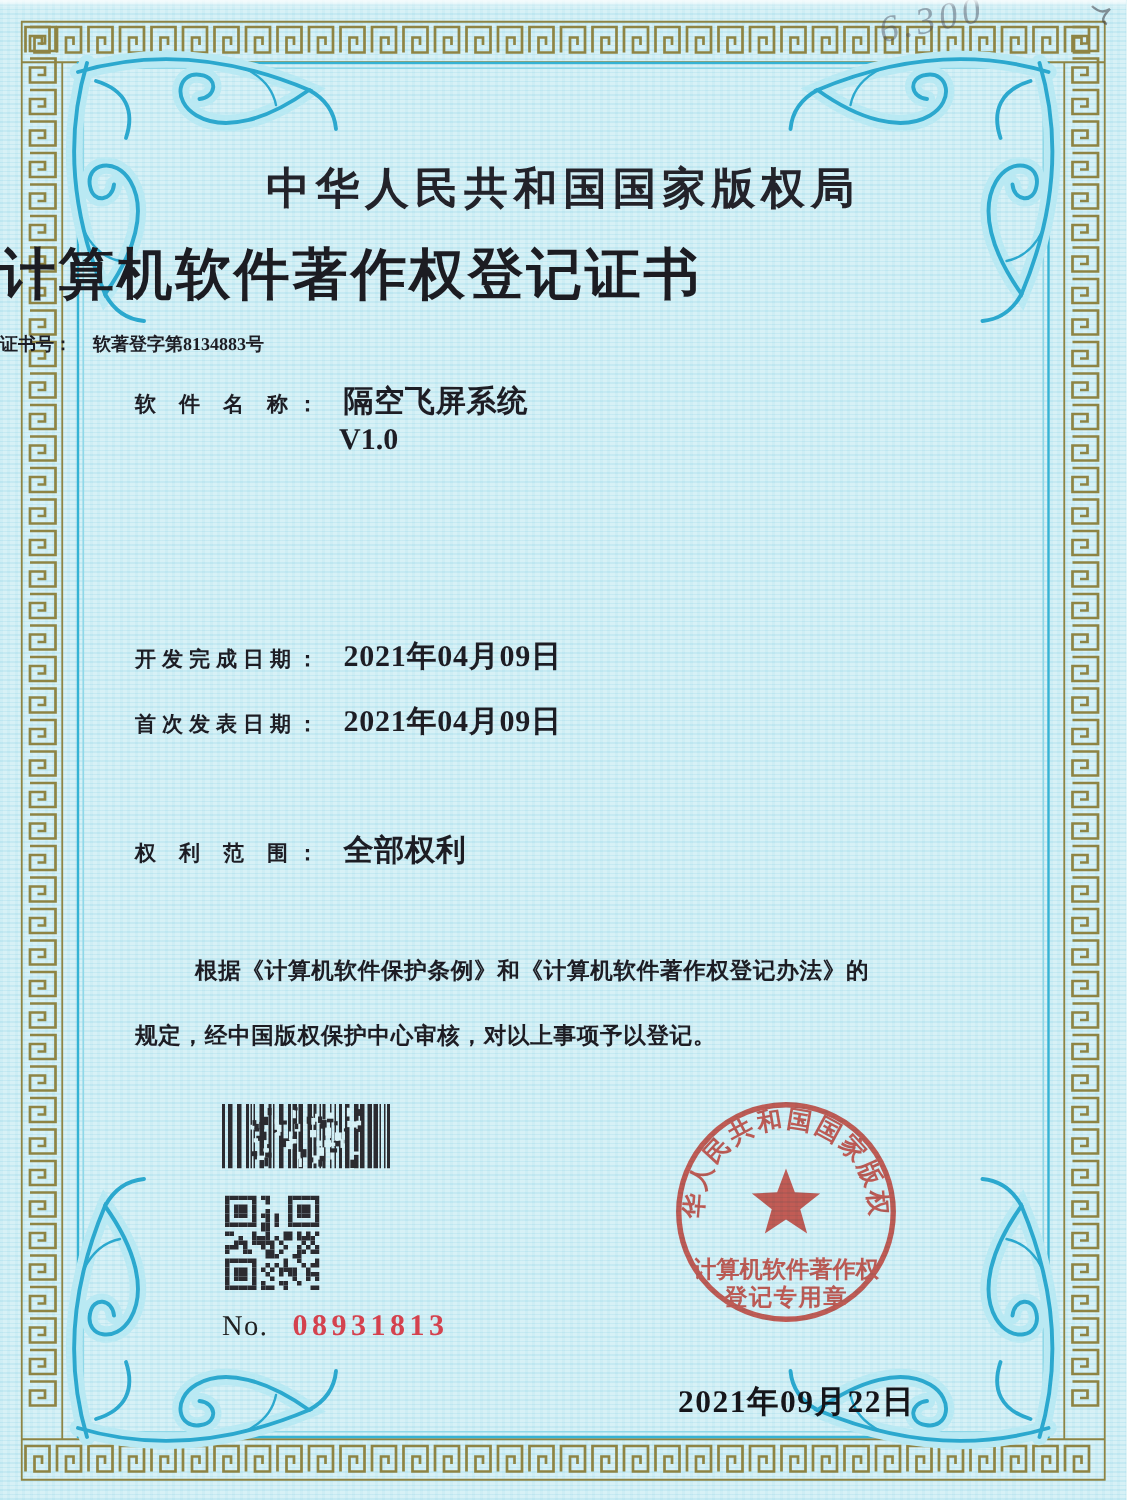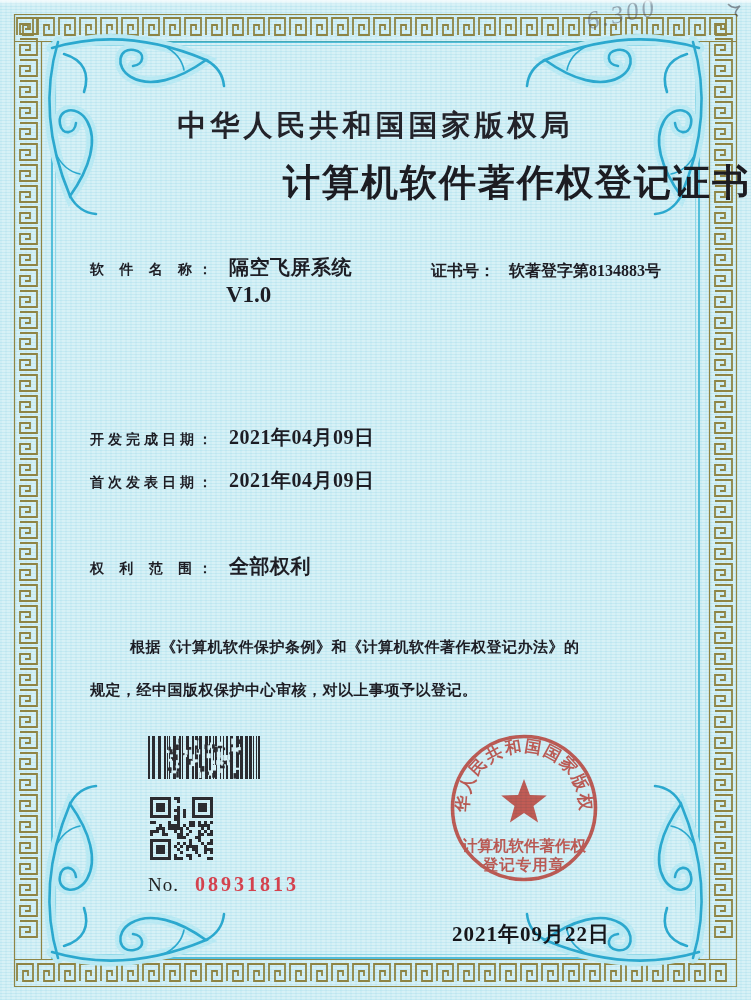--- a/index.html
+++ b/index.html
@@ -12,32 +12,32 @@
       #d7f1f6;
     color:#1d1d24;
   }
   .deco{position:absolute;left:0;top:0;width:751px;height:1000px;z-index:1;pointer-events:none;}
   .txt{position:absolute;z-index:2;}
   .authority{
     top:106px;left:0;width:751px;text-align:center;
     font-size:29px;font-weight:bold;letter-spacing:4px;color:#23232a;
   }
   .cert-title{
-    top:158px;left:0;width:751px;text-align:right;
+    top:158px;left:0;width:751px;text-align:left;
     font-size:37px;font-weight:bold;letter-spacing:2px;color:#1c1c22;
   }
-  .certno{top:221px;left:0;width:661px;text-align:right;font-size:16px;font-weight:bold;margin-top:40px;}
+  .certno{top:221px;left:0;width:661px;font-size:12px;font-weight:bold;}
   .certno .cv{margin-left:14px;}
   .row{left:90px;width:590px;font-size:20px;}
   .lbl{
     display:inline-block;width:122px;font-size:14px;font-weight:bold;
     text-align:justify;text-align-last:justify;vertical-align:baseline;white-space:normal;
   }
   .val{margin-left:17px;font-weight:600;letter-spacing:.5px;}
-  .version{left:226px;top:282px;font-size:23px;font-weight:600;}
+  .version{left:226px;top:282px;font-size:20px;font-weight:600;}
   .statement{left:90px;width:575px;font-size:15px;font-weight:600;letter-spacing:.5px;}
   .st1{top:638px;text-indent:40px;}
   .st2{top:681px;}
   .serial{top:873px;left:148px;font-size:19px;}
   .serial .no-prefix{letter-spacing:1px;color:#222;}
   .serial .no-value{margin-left:16px;font-size:20px;letter-spacing:3px;color:#d4424e;font-weight:600;text-align:right;}
   .issue-date{top:920px;left:452px;font-size:21px;font-weight:700;letter-spacing:1px;color:#15151a;}
   .pencil-note{
     top:0px;left:586px;font-size:25px;font-style:italic;
     color:rgba(70,75,90,.45);transform:rotate(-12deg);letter-spacing:3px;z-index:4;

